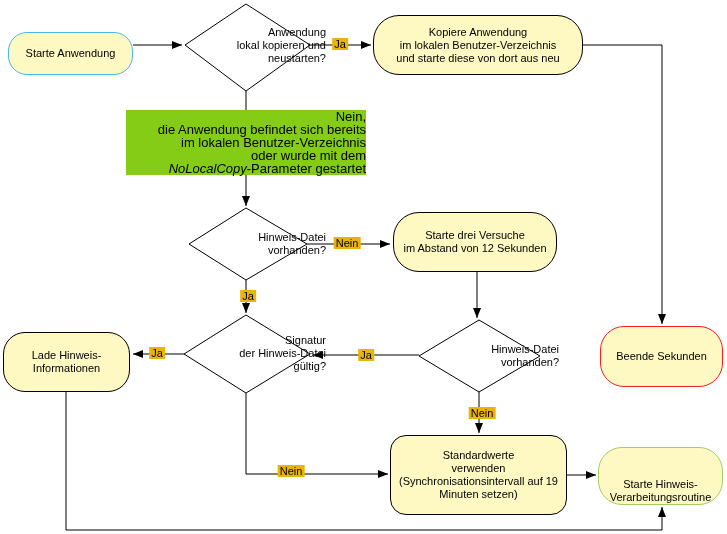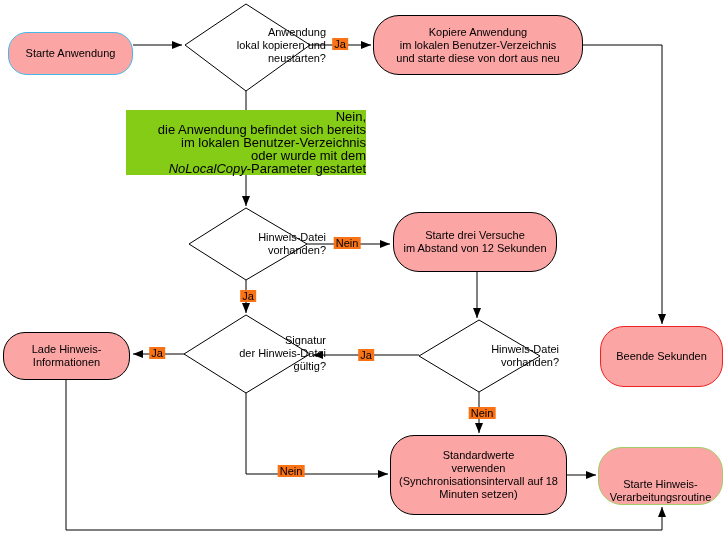--- a/index.html
+++ b/index.html
@@ -2,29 +2,29 @@
 <html><head>
 <meta charset="utf-8">
 <style>
   html,body{margin:0;padding:0;background:#fff;}
   .canvas{
     position:relative;width:727px;height:534px;background:#ffffff;
     font-family:"Liberation Sans", sans-serif;color:#000;overflow:hidden;
   }
   .wires{position:absolute;left:0;top:0;width:727px;height:534px;}
   .node{
-    position:absolute;border:1px solid #000;background:#fca5a5;
+    position:absolute;border:1px solid #000;background:#fef9c3;
     display:flex;flex-direction:column;align-items:center;justify-content:center;
     text-align:center;font-size:11px;line-height:13px;box-sizing:border-box;
   }
   .dtext{
     position:absolute;text-align:right;font-size:11px;line-height:13px;
   }
   .elabel{
-    position:absolute;transform:translate(-50%,-50%);background:#f97316;
+    position:absolute;transform:translate(-50%,-50%);background:#eab308;
     font-size:11px;line-height:12px;padding:0 2px;white-space:nowrap;
   }
   .note{
     position:absolute;left:126px;top:110px;width:240px;text-align:right;
     font-size:13px;line-height:13px;background:#84cc16;
   }
   .it{font-style:italic;}
 </style>
 </head>
 <body>
@@ -66,29 +66,29 @@
     <div>Kopiere Anwendung</div>
     <div>im lokalen Benutzer-Verzeichnis</div>
     <div>und starte diese von dort aus neu</div>
   </div>
 
   <div class="node" style="left:393px;top:212px;width:164px;height:60px;border-radius:26px;align-items:center;">
     <div>Starte drei Versuche</div>
     <div>im Abstand von 12 Sekunden</div>
   </div>
 
-  <div class="node" style="left:3px;top:332px;width:127px;height:48px;border-radius:22px;">
+  <div class="node" style="left:3px;top:332px;width:127px;height:60px;border-radius:22px;">
     <div>Lade Hinweis-</div>
     <div>Informationen</div>
   </div>
 
-  <div class="node" style="left:390px;top:435px;width:177px;height:80px;border-radius:24px;">
+  <div class="node" style="left:390px;top:435px;width:177px;height:80px;border-radius:16px;">
     <div>Standardwerte</div>
     <div>verwenden</div>
-    <div>(Synchronisationsintervall auf 18</div>
+    <div>(Synchronisationsintervall auf 19</div>
     <div>Minuten setzen)</div>
   </div>
 
   <div class="node" style="left: 600px; top: 326px; width: 123px; height: 61px; border-radius: 24px; border-color: rgb(238, 34, 34);">
     <div>Beende Sekunden</div>
   </div>
 
   <div class="node" style="left: 598px; top: 447px; width: 125px; height: 58px; border-radius: 24px; border-color: rgb(163, 204, 102); justify-content: flex-end;">
     <div>Starte Hinweis-</div>
     <div>Verarbeitungsroutine</div>

